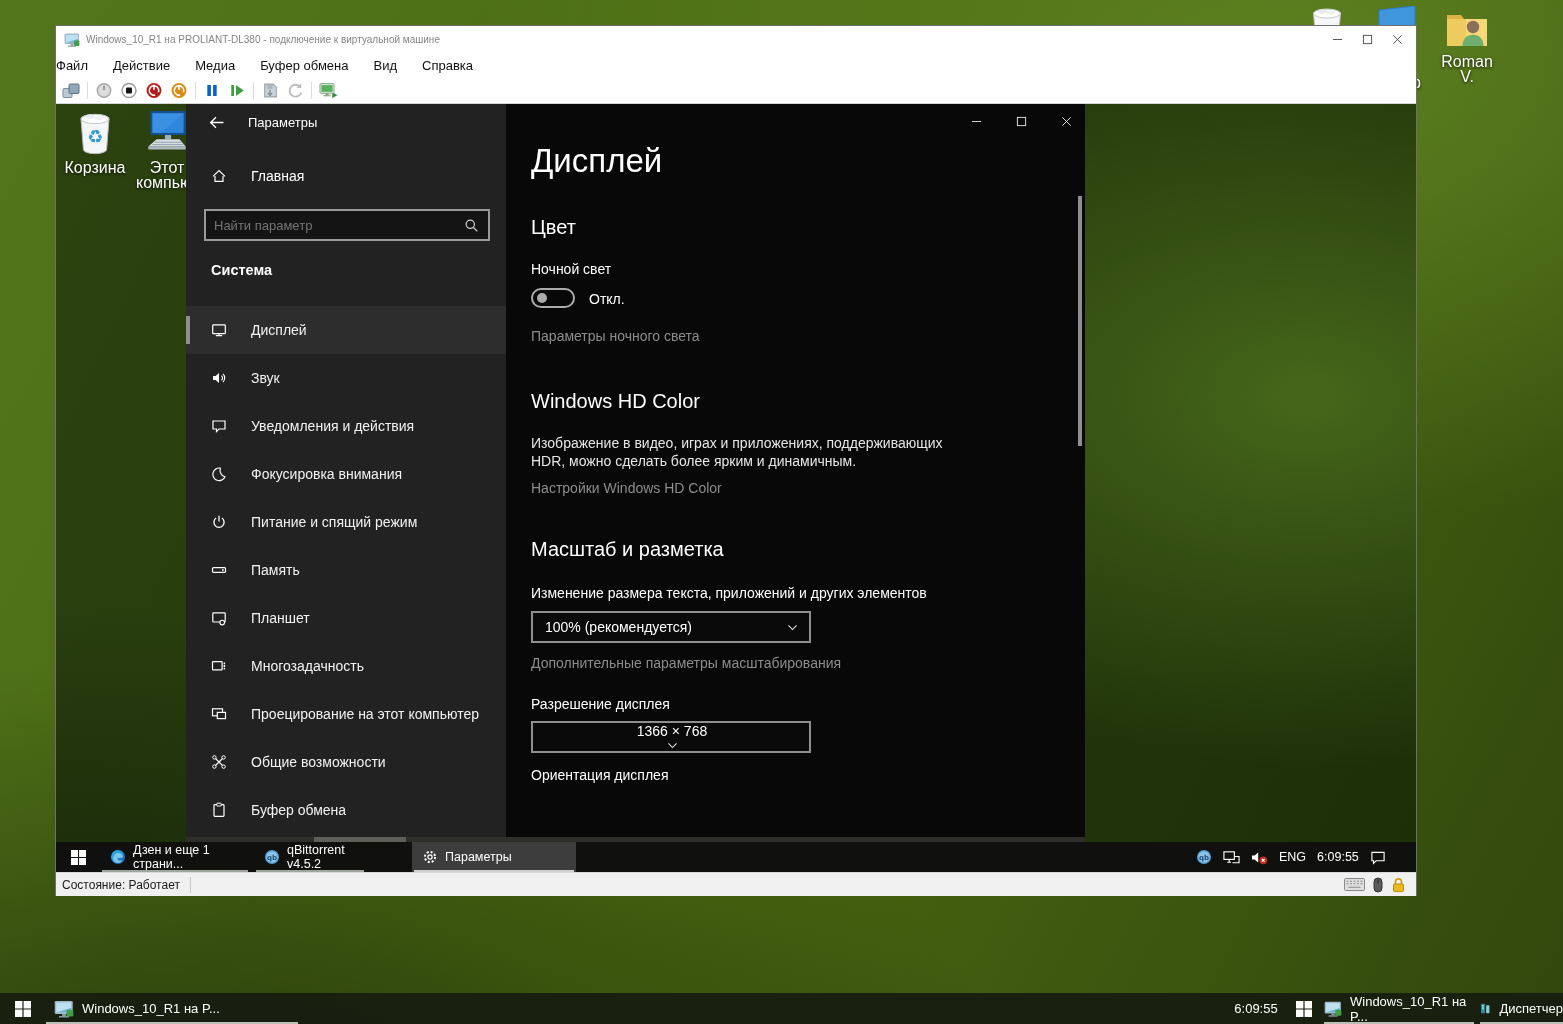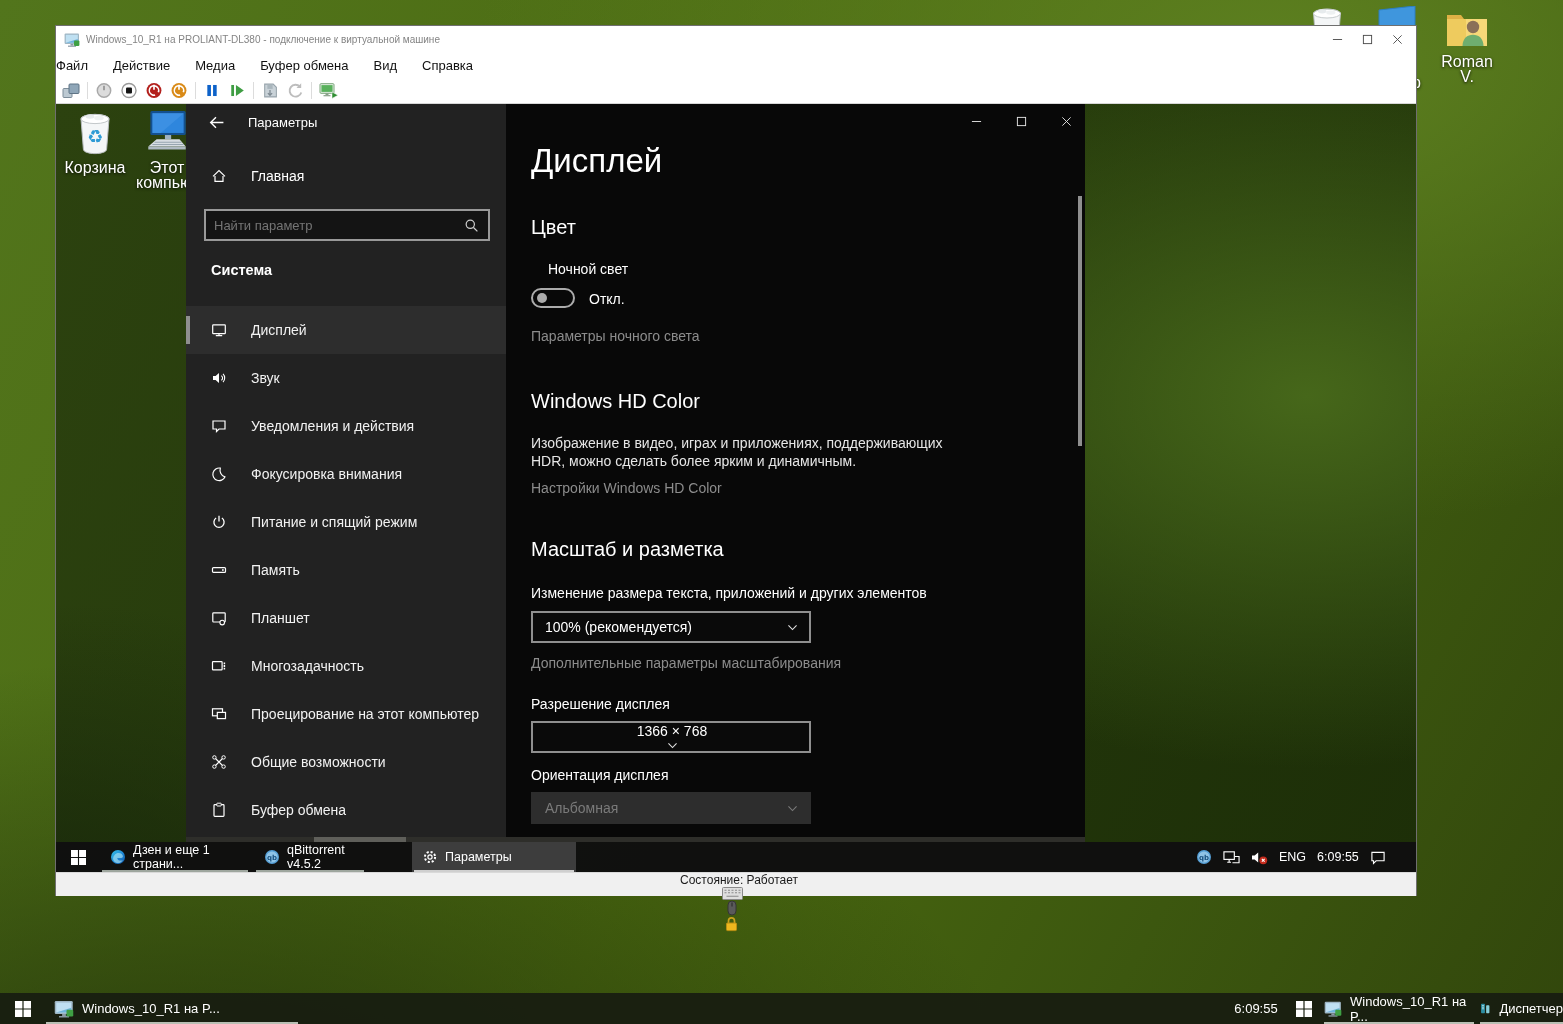--- a/index.html
+++ b/index.html
@@ -45,21 +45,21 @@
   
   #nltoggle{width:44px;height:20px;border:2px solid #ababab;border-radius:12px;box-sizing:border-box;}
   #nltoggle .knob{position:absolute;left:4px;top:3px;width:10px;height:10px;border-radius:50%;background:#ababab;}
   
   #vmtask{left:0;top:738px;width:1360px;height:30px;background:rgba(16,16,16,.97);z-index:8;display:block;}
   .tkitem{position:absolute;top:0;height:30px;display:flex;align-items:center;gap:7px;color:#fff;font-size:12.5px;padding:0 10px;box-sizing:border-box;}
   .tkitem .u{position:absolute;left:2px;right:2px;bottom:0;height:2px;background:#9ea69e;}
   .tkitem.active{background:#3d3d3d;}
   .tico16{width:16px;height:16px;flex:0 0 16px;}
   
-  #vmstatus{left:0;top:846px;width:100%;height:24px;background:#f0f0f0;border-top:1px solid #d9d9d9;box-sizing:border-box;display:flex;align-items:center;flex-direction:column;}
+  #vmstatus{left:0;top:846px;width:100%;height:24px;background:#f0f0f0;border-top:1px solid #d9d9d9;box-sizing:border-box;display:flex;align-items:center;}
   #vmstatus .txt{font-size:12px;color:#1a1a1a;margin-left:6px;}
   #vmstatus .sep{width:1px;height:16px;background:#c9c9c9;margin-left:10px;}
   
   #hosttask{left:0;top:993px;width:1563px;height:32px;background:rgba(24,30,17,.95);z-index:40;padding-left:17px;}
   .htitem{position:absolute;top:0;height:31px;display:flex;align-items:center;gap:8px;color:#fff;font-size:13px;}
   .htitem .u{position:absolute;left:0;right:0;bottom:0;height:2px;background:#b9bfb4;}
   .startbtn{position:absolute;top:0;width:46px;height:31px;display:flex;align-items:center;justify-content:center;}
   .startbtn svg{width:16px;height:16px;}
   .vmtstart{position:absolute;left:0;top:0;width:44px;height:30px;display:flex;align-items:center;justify-content:center;}
   .vmtstart svg{width:15px;height:15px;}
@@ -413,21 +413,21 @@
                   </svg>
                 </span>
                 <span>Буфер обмена</span>
               </div>
             </div>
         </div>
 
         <div class="abs" style="left:345px;top:38px;color:#fff;font-size:33px;font-weight:300;">Дисплей</div>
 
         <div class="abs heading" style="left:345px;top:112px;">Цвет</div>
-        <div class="abs lbl" style="left:362px;top:157px;">Ночной свет</div>
+        <div class="abs lbl" style="left:345px;top:157px;">Ночной свет</div>
         <div id="nltoggle" class="abs" style="left:345px;top:184px;">
             <span class="knob"></span>
           </div>
         <div class="abs lbl" style="left:403px;top:187px;">Откл.</div>
         <div class="abs glink" style="left:345px;top:224px;">Параметры ночного света</div>
 
         <div class="abs heading" style="left:345px;top:286px;">Windows HD Color</div>
         <div class="abs" style="left:345px;top:331px;color:#e6e6e6;font-size:14px;">Изображение в видео, играх и приложениях, поддерживающих</div>
         <div class="abs" style="left:345px;top:349px;color:#e6e6e6;font-size:14px;">HDR, можно сделать более ярким и динамичным.</div>
         <div class="abs glink" style="left:345px;top:376px;">Настройки Windows HD Color</div>
@@ -448,28 +448,20 @@
         <div class="abs drop" style="left:345px;top:617px;flex-direction:column;">
           <span>1366 × 768</span>
           <span class="chev">
               <svg viewBox="0 0 16 16">
                 <path d="m3 5.5 5 5 5-5" stroke="#e0e0e0" fill="none" stroke-width="1.4"></path>
               </svg>
             </span>
         </div>
 
         <div class="abs lbl" style="left:345px;top:663px;">Ориентация дисплея</div>
-        <div class="abs drop disabled" style="left:345px;top:688px;">
-          <span>Альбомная</span>
-          <span class="chev">
-              <svg viewBox="0 0 16 16">
-                <path d="m3 5.5 5 5 5-5" stroke="#7a7a7a" fill="none" stroke-width="1.4"></path>
-              </svg>
-            </span>
-        </div>
 
         <div class="abs" style="left:892px;top:92px;width:4px;height:250px;background:#8f8f8f;"></div>
         <div class="abs" style="left:0;top:733px;width:899px;height:5px;background:#2e2e2a;">
           <div class="abs" style="left:128px;top:0;width:92px;height:5px;background:#5f5f5a;"></div>
         </div>
       </div>
 
       <div id="vmtask" class="abs">
         <span class="vmtstart">
             <span style="width:15px;height:15px;">

